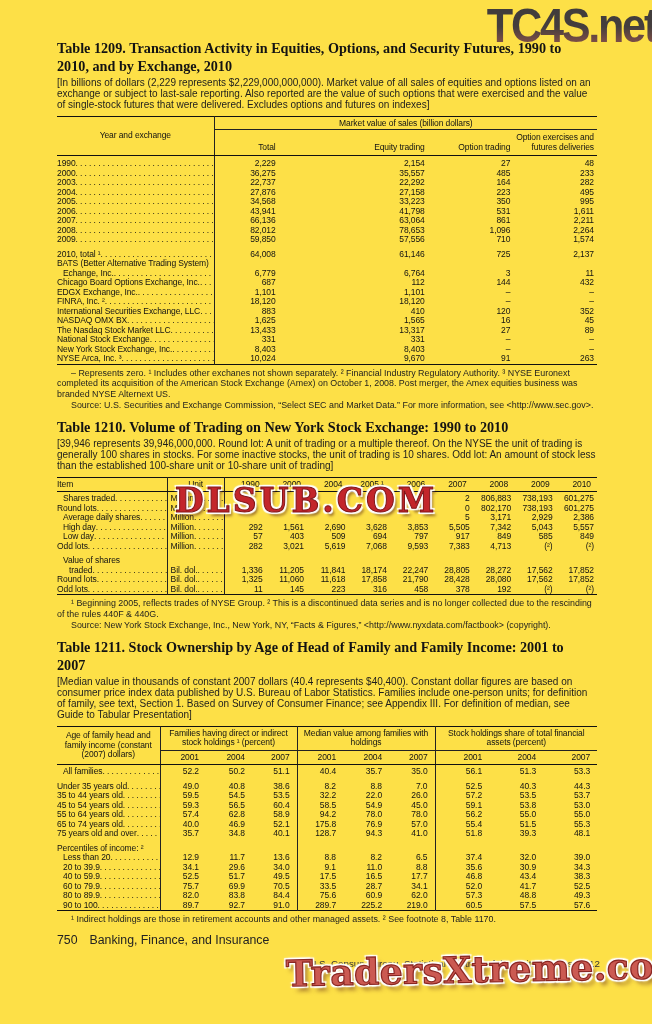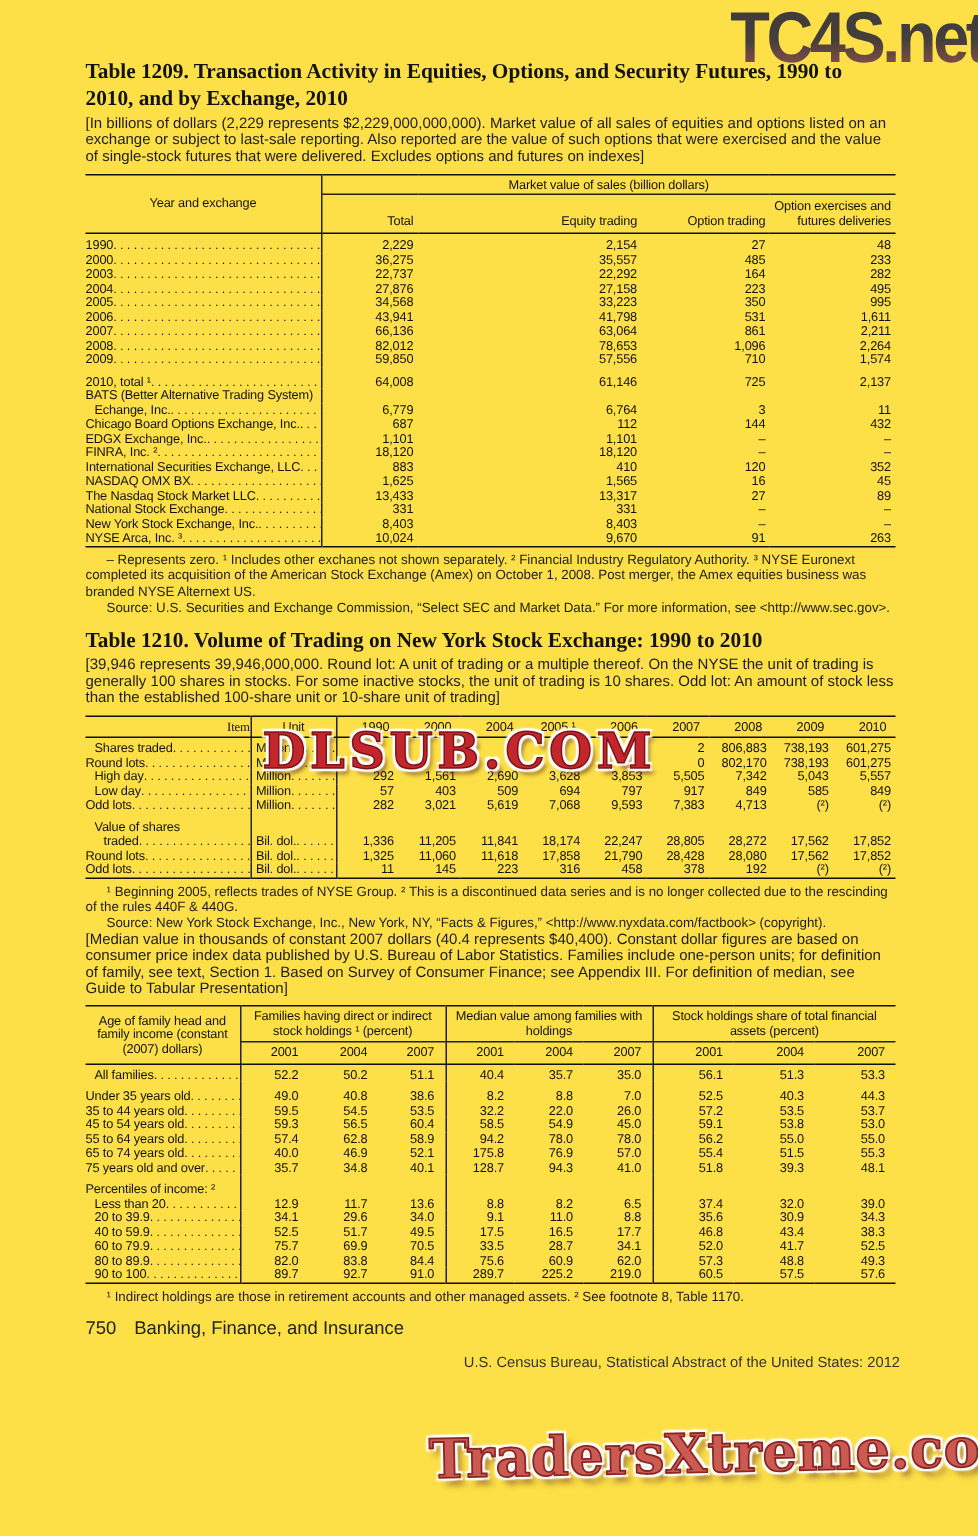--- a/index.html
+++ b/index.html
@@ -43,21 +43,21 @@
                    border-bottom:1.6px solid #111; }
   .t1209 th.grp { text-align:center; border-bottom:1px solid #222; padding:2px 0 1px 0; }
   .t1209 th.ch { text-align:right; padding:3px 3px 3px 0; border-bottom:1.6px solid #111; }
   .t1209 tbody tr:first-child td { padding-top:3px; }
 
   
   .twrap { position:relative; }
   .t1210 { border-top:1.6px solid #111; border-bottom:1.6px solid #111; }
   .t1210 .col-lab{width:110px} .t1210 .col-unit{width:57px} .t1210 .col-yr{width:41.4px}
   .t1210 thead th { border-bottom:1.6px solid #111; padding:2px 0; }
-  .t1210 th.labh { text-align:right; border-right:1px solid #222;font-family:Liberation Serif, serif; }
+  .t1210 th.labh { text-align:left; border-right:1px solid #222; }
   .t1210 th.unith { text-align:center; border-right:1px solid #222;margin-left:44px; }
   .t1210 th.ch { text-align:right; padding-right:6px; }
   .t1210 tbody tr:first-child td { padding-top:2px; }
 
   
   .t1211 { border-top:1.6px solid #111; border-bottom:1.6px solid #111; }
   .t1211 .col-lab{width:103px} .t1211 .c46{width:46px} .t1211 .c45{width:45px} .t1211 .c54{width:54px}
   .t1211 th.stub { vertical-align:middle; text-align:center; border-right:1px solid #222;
                    border-bottom:1.6px solid #111; padding:2px 1px; }
   .t1211 th.group { text-align:center; vertical-align:middle; border-bottom:1px solid #222; padding:2px 4px; }
@@ -457,20 +457,43 @@
               <td class="num"></td>
               <td class="num"></td>
               <td class="num">0</td>
               <td class="num">802,170</td>
               <td class="num">738,193</td>
               <td class="num">601,275</td>
             </tr>
             <tr>
               <td class="lab ind">
                 <div class="fx">
+                  <span>Average daily shares</span>
+                  <span class="dt"></span>
+                </div>
+              </td>
+              <td class="unitc">
+                <div class="fx">
+                  <span>Million</span>
+                  <span class="dt"></span>
+                </div>
+              </td>
+              <td class="num"></td>
+              <td class="num"></td>
+              <td class="num"></td>
+              <td class="num"></td>
+              <td class="num"></td>
+              <td class="num">5</td>
+              <td class="num">3,171</td>
+              <td class="num">2,929</td>
+              <td class="num">2,386</td>
+            </tr>
+            <tr>
+              <td class="lab ind">
+                <div class="fx">
                   <span>High day</span>
                   <span class="dt"></span>
                 </div>
               </td>
               <td class="unitc">
                 <div class="fx">
                   <span>Million</span>
                   <span class="dt"></span>
                 </div>
               </td>
@@ -602,20 +625,21 @@
               <td class="num">(²)</td>
               <td class="num">(²)</td>
             </tr>
           </tbody>
       </table>
       <div class="wm wm-mid">DLSUB.COM</div>
     </div>
     <p class="fn">¹ Beginning 2005, reflects trades of NYSE Group. ² This is a discontinued data series and is no longer collected due to the rescinding of the rules 440F &amp; 440G.</p>
     <p class="fn src">Source: New York Stock Exchange, Inc., New York, NY, “Facts &amp; Figures,” &lt;http://www.nyxdata.com/factbook&gt; (copyright).</p>
 
+    <h2 class="ttl" id="t1211-title">Table 1211. Stock Ownership by Age of Head of Family and Family Income: 2001 to 2007</h2>
     <p class="intro">[Median value in thousands of constant 2007 dollars (40.4 represents $40,400). Constant dollar figures are based on consumer price index data published by U.S. Bureau of Labor Statistics. Families include one-person units; for definition of family, see text, Section 1. Based on Survey of Consumer Finance; see Appendix III. For definition of median, see Guide to Tabular Presentation]</p>
 
     <table class="t1211">
       <colgroup>
         <col class="col-lab">
         <col class="c46">
           <col class="c46">
           <col class="c45">
         <col class="c46">
           <col class="c46">

